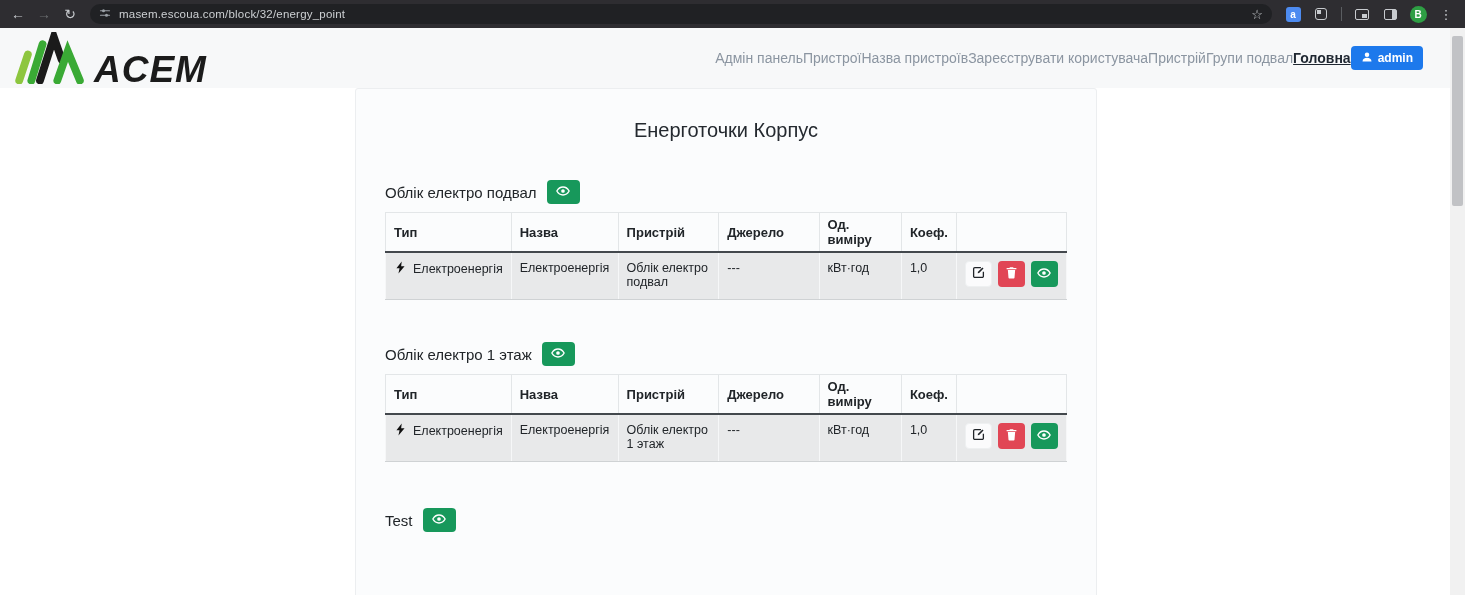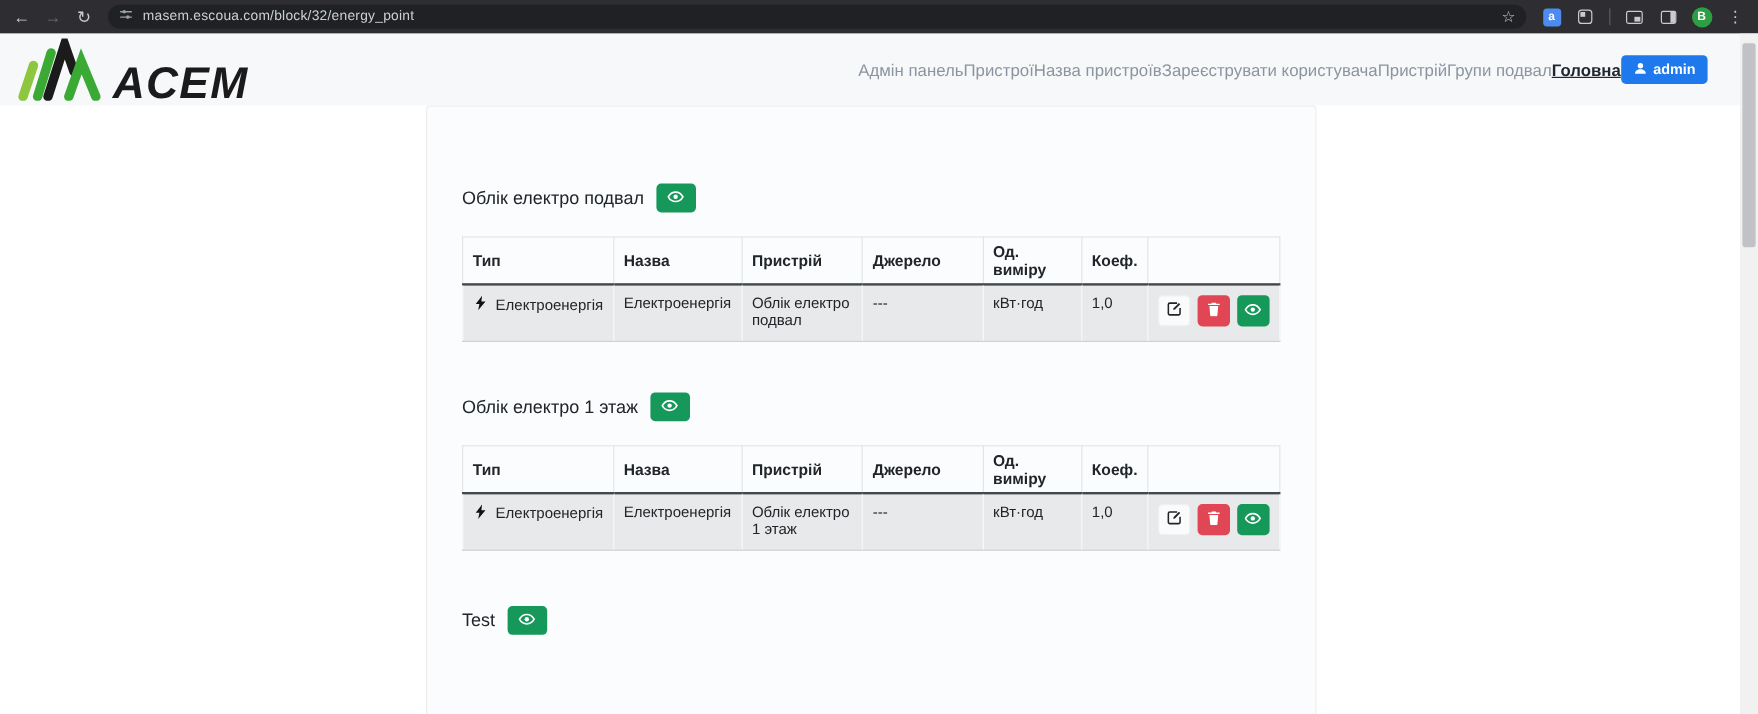--- a/index.html
+++ b/index.html
@@ -77,21 +77,21 @@
   .page-title { text-align:center; font-size:20px; font-weight:400; color:#24292f; margin-top:4px; }
 
   .section-head { display:flex; align-items:center; gap:10px; margin-top:38px; }
   .section-head.tight { margin-top:42px; }
   .section-title { font-size:15px; color:#212529; }
   .eye-btn {
     width:33px; height:24px; border:none; border-radius:4px; background:#17985b;
     display:flex; align-items:center; justify-content:center; cursor:pointer;
   }
 
-  table.ep-table { width:100%; border-collapse:collapse; margin-top:20px; }
+  table.ep-table { width:100%; border-collapse:collapse; margin-top:8px; }
   .ep-table th {
     font-size:13px; font-weight:700; color:#212529; text-align:left;
     padding:4px 8px; border:1px solid #e3e6e8; border-bottom:2px solid #43484d;
   }
   .ep-table td {
     font-size:12.5px; color:#212529; padding:8px 8px 10px; vertical-align:top;
     background:#e8e9ea; border-left:1px solid #f6f7f8; border-right:1px solid #f6f7f8;
     border-bottom:1px solid #cfd2d4;
   }
   .type-cell { display:flex; align-items:center; gap:6px; }
@@ -247,20 +247,21 @@
     </button>
   </div>
 
   <div class="breadcrumb">
     <span class="crumb-link">Виконавчий комітет Славутицької міської ради</span><span class="crumb-sep">&gt;</span>
     <span class="crumb-link">Корпус</span>
   </div>
 </div>
 
 <div class="card">
+  <div class="page-title">Енерготочки Корпус</div>
 
   <div class="section-head">
     <span class="section-title">Облік електро подвал</span>
     <button class="eye-btn">
       <span><svg viewBox="0 0 16 16" width="14" height="14">
             <path d="M1 8s2.5-4.5 7-4.5S15 8 15 8s-2.5 4.5-7 4.5S1 8 1 8z" fill="none" stroke="#fff" stroke-width="1.6"></path>
             <circle cx="8" cy="8" r="2.1" fill="#fff"></circle>
           </svg></span>
     </button>
   </div>

